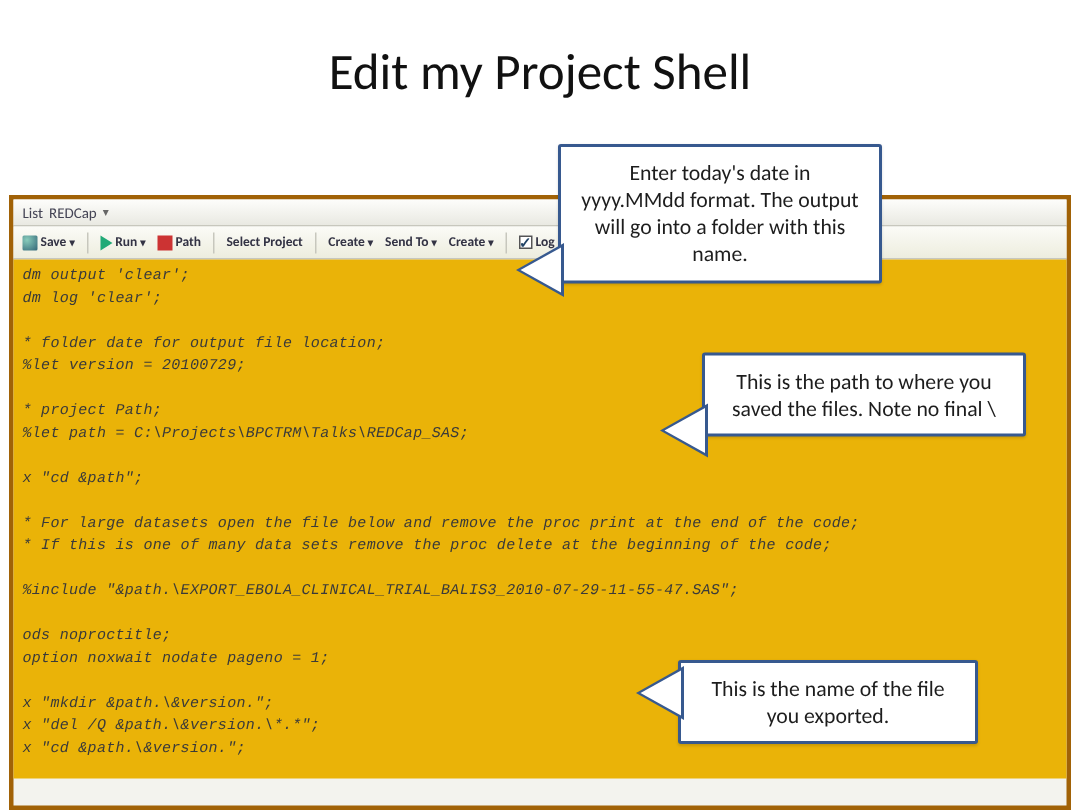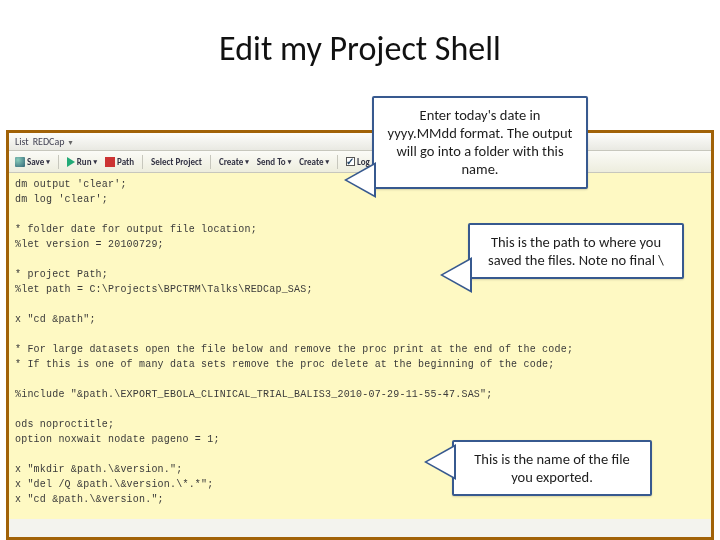--- a/index.html
+++ b/index.html
@@ -67,30 +67,31 @@
   .stop { background:#c33; }
   .chk { width:9px;height:9px;border:1px solid #555;background:#fff;position:relative; }
   .chk::after{content:"✓";position:absolute;top:-3px;left:-1px;font-size:10px;color:#246;}
   .tabbar {
     height: 18px;
     background: #efeee6;
     border-bottom: 1px solid #c7c7bd;
     padding: 1px 0 0 6px;
   }
   .editor {
-    background: #fef9c3;
+    background: #eab308;
     font-family: "Courier New", monospace;
     font-size: 10px;
     line-height: 15px;
     color: #3a3a3a;
     padding: 4px 6px;
     height: calc(100% - 58px);
     white-space: pre;
     filter: blur(0.5px);
     letter-spacing: 0.2px;
+    font-style: italic;
   }
   .callout-inner {
     background:#fff;
     color:#1d1d1d;
     border:2px solid #37598f;
     padding:8px 10px;
     border-radius:2px;
     box-shadow: 0 1px 2px rgba(0,0,0,.15);
     font-size: 14.5px;
     text-align:center;
@@ -184,21 +185,21 @@
 <span>x "mkdir &amp;path.\&amp;version.";</span>
 <span>x "del /Q &amp;path.\&amp;version.\*.*";</span>
 <span>x "cd &amp;path.\&amp;version.";</span></div>
 </div>
 
 <div class="callout-wrap" style="left:372px; top:96px; width:216px;">
   <div class="callout-inner">Enter today's date in yyyy.MMdd format.  The output will go into a folder with this name.</div>
   <div class="arrow arrow-left" style="left:-28px; top:66px;"></div>
 </div>
 
-<div class="callout-wrap" style="left:468px; top:223px; width:216px;">
+<div class="callout-wrap" style="left:468px; top:235px; width:216px;">
   <div class="callout-inner">This is the path to where you saved the files.  Note no final \</div>
   <div class="arrow arrow-left" style="left:-28px; top:34px;"></div>
 </div>
 
 <div class="callout-wrap" style="left:452px; top:440px; width:200px;">
   <div class="callout-inner">This is the name of the file you exported.</div>
   <div class="arrow arrow-left" style="left:-28px; top:4px;"></div>
 </div>
 
 </body></html>

